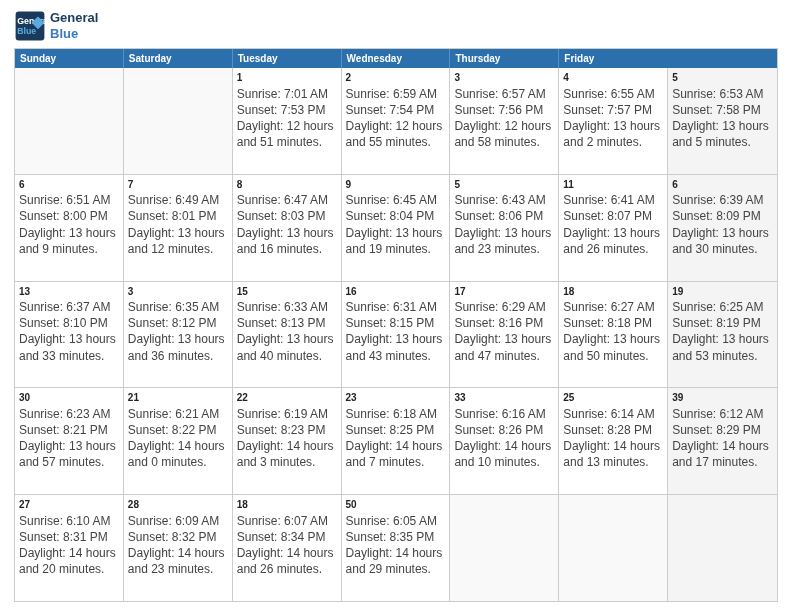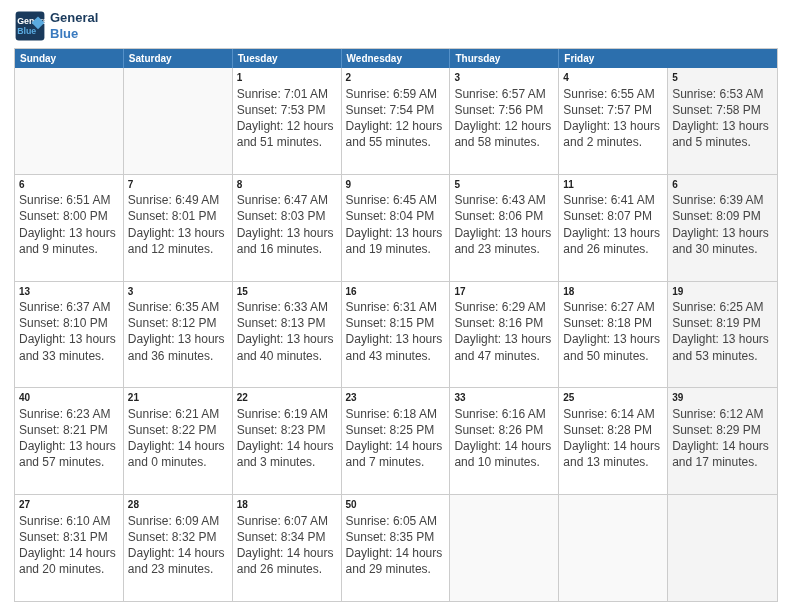--- a/index.html
+++ b/index.html
@@ -219,21 +219,21 @@
             <span class="day-num">18</span>
             <div class="day-info">Sunrise: 6:27 AM<br>Sunset: 8:18 PM<br>Daylight: 13 hours<br>and 50 minutes.</div>
           </div>
           <div class="cal-cell shaded">
             <span class="day-num">19</span>
             <div class="day-info">Sunrise: 6:25 AM<br>Sunset: 8:19 PM<br>Daylight: 13 hours<br>and 53 minutes.</div>
           </div>
         </div>
         <div class="cal-row">
           <div class="cal-cell">
-            <span class="day-num">40</span>
+            <span class="day-num">30</span>
             <div class="day-info">Sunrise: 6:23 AM<br>Sunset: 8:21 PM<br>Daylight: 13 hours<br>and 57 minutes.</div>
           </div>
           <div class="cal-cell">
             <span class="day-num">21</span>
             <div class="day-info">Sunrise: 6:21 AM<br>Sunset: 8:22 PM<br>Daylight: 14 hours<br>and 0 minutes.</div>
           </div>
           <div class="cal-cell">
             <span class="day-num">22</span>
             <div class="day-info">Sunrise: 6:19 AM<br>Sunset: 8:23 PM<br>Daylight: 14 hours<br>and 3 minutes.</div>
           </div>

